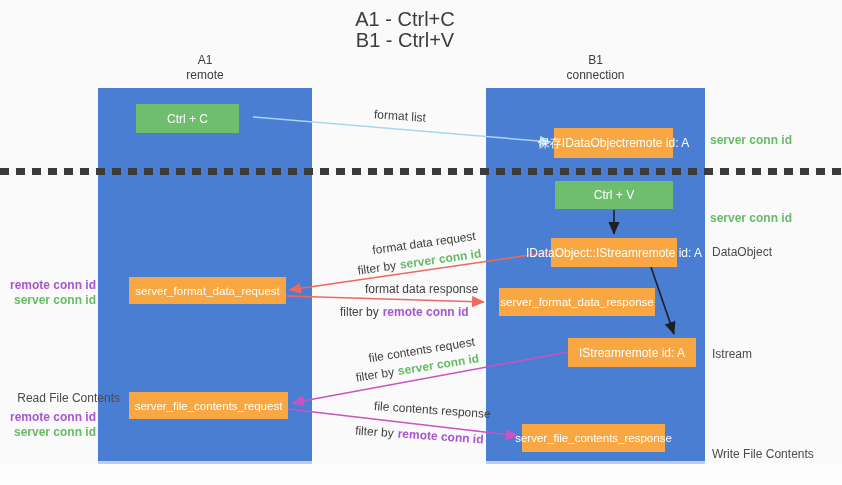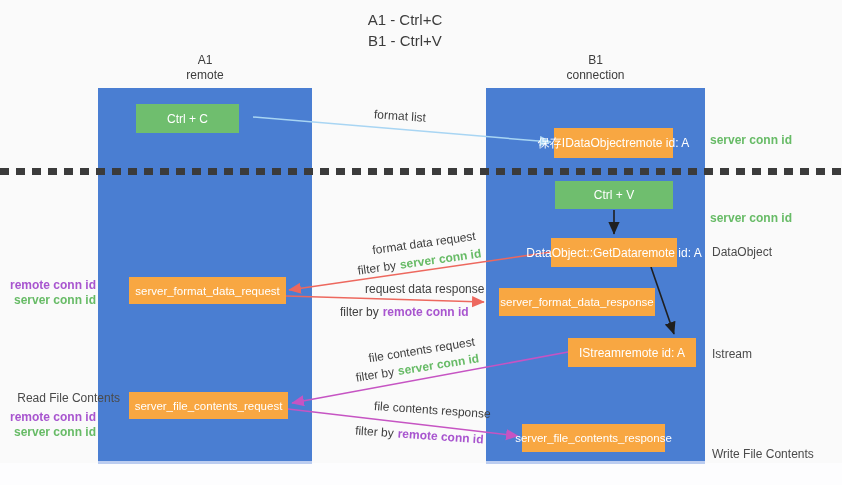--- a/index.html
+++ b/index.html
@@ -3,21 +3,21 @@
 <meta charset="utf-8">
 <style>
   html,body{margin:0;padding:0;}
   .canvas{
     position:relative;width:842px;height:485px;overflow:hidden;
     background:#fafafa;
     font-family:"Liberation Sans",sans-serif;
   }
   .bottom-strip{position:absolute;left:0;bottom:0;width:842px;height:22px;background:#fdfdfe;}
   .title{position:absolute;top:9px;left:0;width:810px;text-align:center;
-    font-size:15px;line-height:21px;color:#3c3c3c;}
+    font-size:20px;line-height:21px;color:#3c3c3c;}
   .lane-header{position:absolute;top:53px;text-align:center;font-size:12px;line-height:15px;color:#3d3d3d;}
   .lane-header.left{left:98px;width:214px;}
   .lane-header.right{left:486px;width:219px;}
   .lane{position:absolute;top:88px;height:373px;background:#4a7ed2;box-shadow:0 3px 0 #bccdf0;}
   .lane.left{left:98px;width:214px;}
   .lane.right{left:486px;width:219px;}
   .dashes{position:absolute;left:0;top:168px;width:842px;height:7px;
     background:repeating-linear-gradient(90deg,#3b3b3b 0 9px,transparent 9px 16px);z-index:3;}
   .overlay{position:absolute;left:0;top:0;z-index:2;}
   .node{position:absolute;display:flex;align-items:center;justify-content:center;
@@ -94,21 +94,21 @@
   <div class="node orange two-line" style="left:554px;top:128px;width:119px;height:30px;">
     <span>保存IDataObject</span>
     <span>remote id: A</span>
   </div>
 
   <div class="node green" style="left:555px;top:181px;width:118px;height:28px;">
     <span>Ctrl + V</span>
   </div>
 
   <div class="node orange two-line" style="left:551px;top:238px;width:126px;height:29px;">
-    <span>DataObject::GetData</span>
+    <span>IDataObject::IStream</span>
     <span>remote id: A</span>
   </div>
 
   <div class="node orange snake" style="left:129px;top:277px;width:157px;height:27px;">
     <span>server_format_data_request</span>
   </div>
 
   <div class="node orange snake" style="left:487px;top:288px;width:156px;height:28px;margin-left:12px;">
     <span>server_format_data_response</span>
   </div>
@@ -142,21 +142,21 @@
     <div class="green-text">server conn id</div>
   </div>
 
   <div class="arrow-label r-pos4" style="left:374px;top:109px;">format list</div>
 
   <div class="arrow-label r-neg8" style="left:372px;top:236px;">format data request</div>
   <div class="arrow-label r-neg8" style="left:357px;top:255px;">
     <span class="pre">filter by</span><span class="green-text">server conn id</span>
   </div>
 
-  <div class="arrow-label" style="left:365px;top:282px;">request data response</div>
+  <div class="arrow-label" style="left:365px;top:282px;">format data response</div>
   <div class="arrow-label" style="left:340px;top:305px;">
     <span class="pre">filter by</span><span class="purple-text">remote conn id</span>
   </div>
 
   <div class="arrow-label r-neg9" style="left:368px;top:343px;">file contents request</div>
   <div class="arrow-label r-neg9" style="left:355px;top:361px;">
     <span class="pre">filter by</span><span class="green-text">server conn id</span>
   </div>
 
   <div class="arrow-label r-pos4" style="left:374px;top:403px;">file contents response</div>

